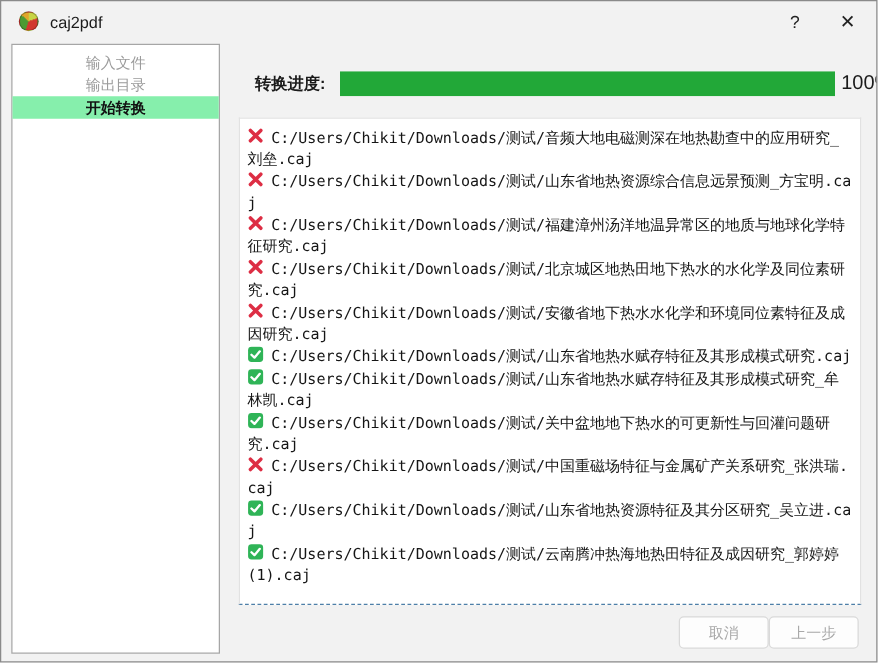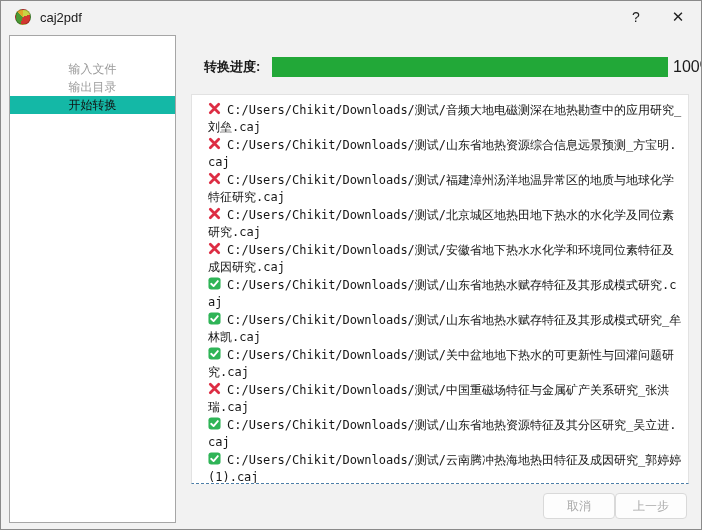--- a/index.html
+++ b/index.html
@@ -30,28 +30,28 @@
   .tb-btn {
     width:42px; height:100%; display:flex; align-items:center; justify-content:center;
     font-size:14px; color:#222; cursor:default;
   }
   .tb-btn.close { margin-right:2px; font-size:15px; }
 
   
   .sidebar {
     position:absolute; left:8px; top:34px; width:167px; height:488px;
     background:#ffffff; border:1px solid #a6a6a6;
-    padding-top:24px;
+    padding-top:5px;
     font-size:12px;
   }
   .side-item {
     height:18px; line-height:18px; text-align:center;
     color:#9b9b9b; margin-bottom:0px; cursor:default;
   }
-  .side-item.active { background:#14b8a6; color:#111; }
+  .side-item.active { background:#86efac; color:#111;font-weight:bold; }
 
   
   .progress-row {
     position:absolute; left:187px; top:55px; width:503px; height:21px;
     display:flex; align-items:center;margin-left:16px;
   }
   .progress-label { font-weight:700; font-size:13px; white-space:nowrap; }
   .progress-track {
     flex:1; height:20px; margin-left:12px; background:#e6e6e6;
     position:relative; overflow:hidden;
@@ -63,21 +63,21 @@
   .file-list {
     position:absolute; left:190px; top:93px; width:498px; height:390px;
     background:#ffffff;
     border:1px solid #e2e2e2;
     border-bottom:1px dashed #4d7fa8;
     padding:7px 6px 6px 6px;
     overflow:hidden;
     font-family:"DejaVu Sans Mono", monospace;
     font-size:12px; line-height:17px; color:#151515;
   }
-  .file-row { margin-bottom:1px; word-break:break-all;margin-left:10px; }
+  .file-row { margin-bottom:1px; word-break:break-all; }
   .status-icon { display:inline-block; width:13px; height:13px; margin-right:6px; vertical-align:-1px; }
   .status-icon svg { display:block; width:13px; height:13px; }
 
   
   .footer {
     position:absolute; right:14px; top:492px;
     display:flex; 
   }
   .btn {
     width:72px; height:26px; font-size:12px;

